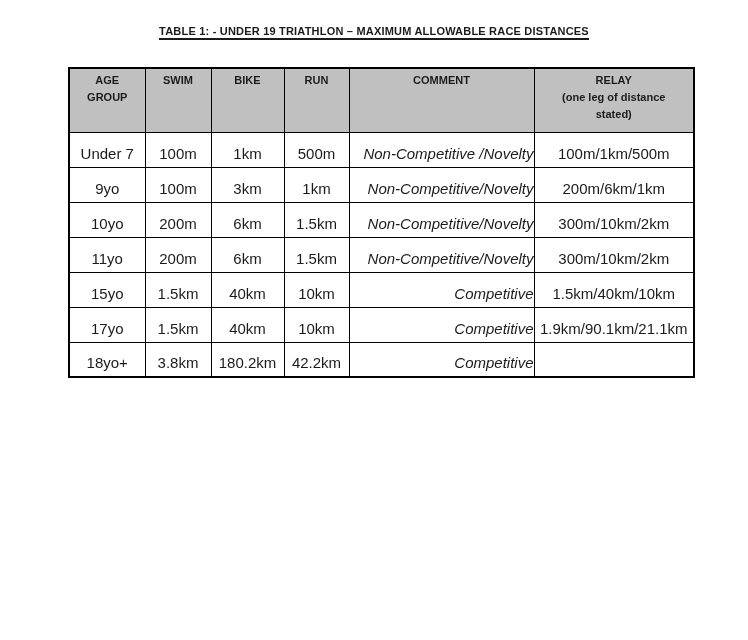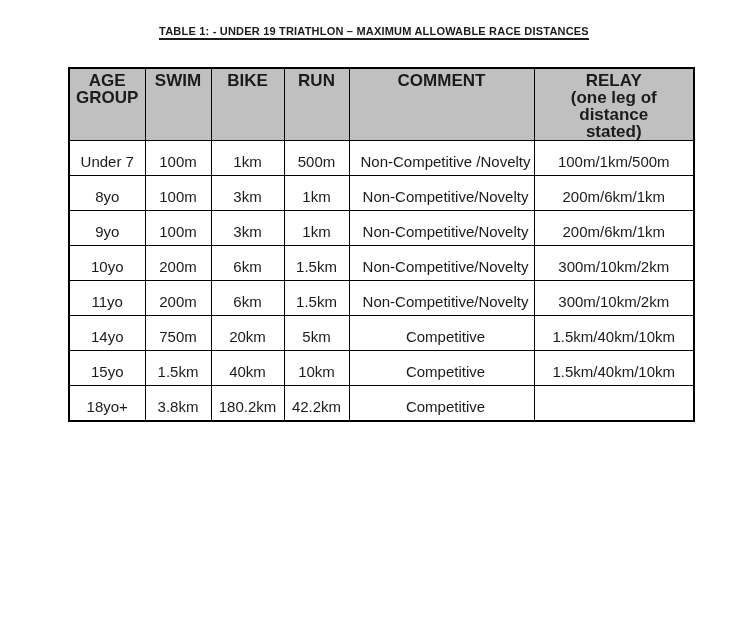--- a/index.html
+++ b/index.html
@@ -38,39 +38,40 @@
     border: 2px solid #000000;
   }
   table.race th, table.race td {
     border: 1.5px solid #000000;
   }
   table.race th {
     background: #c0c0c0;
     height: 64px;
     vertical-align: top;
     padding-top: 3px;
-    font-size: 17px;
+    font-size: 11px;
     font-weight: bold;
     text-align: center;
     line-height: 17px;
     white-space: pre-line;
     margin-left: 32px;
   }
   table.race td {
     height: 35px;
     vertical-align: bottom;
     padding-bottom: 5px;
     font-size: 15px;
     text-align: center;
     white-space: nowrap;
     overflow: hidden;
   }
   table.race td.left {
-    text-align: center;
+    text-align: right;
     padding-left: 8px;
+    font-style: italic;
   }
 </style>
 </head>
 <body>
 
 <div class="page">
 
   <div class="title-wrap">
     <span>TABLE 1: - UNDER 19 TRIATHLON – MAXIMUM ALLOWABLE RACE DISTANCES</span>
   </div>
@@ -100,28 +101,20 @@
     <tbody>
         <tr>
           <td>Under 7</td>
           <td>100m</td>
           <td>1km</td>
           <td>500m</td>
           <td class="left">Non-Competitive /Novelty</td>
           <td>100m/1km/500m</td>
         </tr>
         <tr>
-          <td>8yo</td>
-          <td>100m</td>
-          <td>3km</td>
-          <td>1km</td>
-          <td class="left">Non-Competitive/Novelty</td>
-          <td>200m/6km/1km</td>
-        </tr>
-        <tr>
           <td>9yo</td>
           <td>100m</td>
           <td>3km</td>
           <td>1km</td>
           <td class="left">Non-Competitive/Novelty</td>
           <td>200m/6km/1km</td>
         </tr>
         <tr>
           <td>10yo</td>
           <td>200m</td>
@@ -132,34 +125,34 @@
         </tr>
         <tr>
           <td>11yo</td>
           <td>200m</td>
           <td>6km</td>
           <td>1.5km</td>
           <td class="left">Non-Competitive/Novelty</td>
           <td>300m/10km/2km</td>
         </tr>
         <tr>
-          <td>14yo</td>
-          <td>750m</td>
-          <td>20km</td>
-          <td>5km</td>
-          <td class="left">Competitive</td>
-          <td>1.5km/40km/10km</td>
-        </tr>
-        <tr>
           <td>15yo</td>
           <td>1.5km</td>
           <td>40km</td>
           <td>10km</td>
           <td class="left">Competitive</td>
           <td>1.5km/40km/10km</td>
+        </tr>
+        <tr>
+          <td>17yo</td>
+          <td>1.5km</td>
+          <td>40km</td>
+          <td>10km</td>
+          <td class="left">Competitive</td>
+          <td>1.9km/90.1km/21.1km</td>
         </tr>
         <tr>
           <td>18yo+</td>
           <td>3.8km</td>
           <td>180.2km</td>
           <td>42.2km</td>
           <td class="left">Competitive</td>
           <td></td>
         </tr>
       </tbody>

